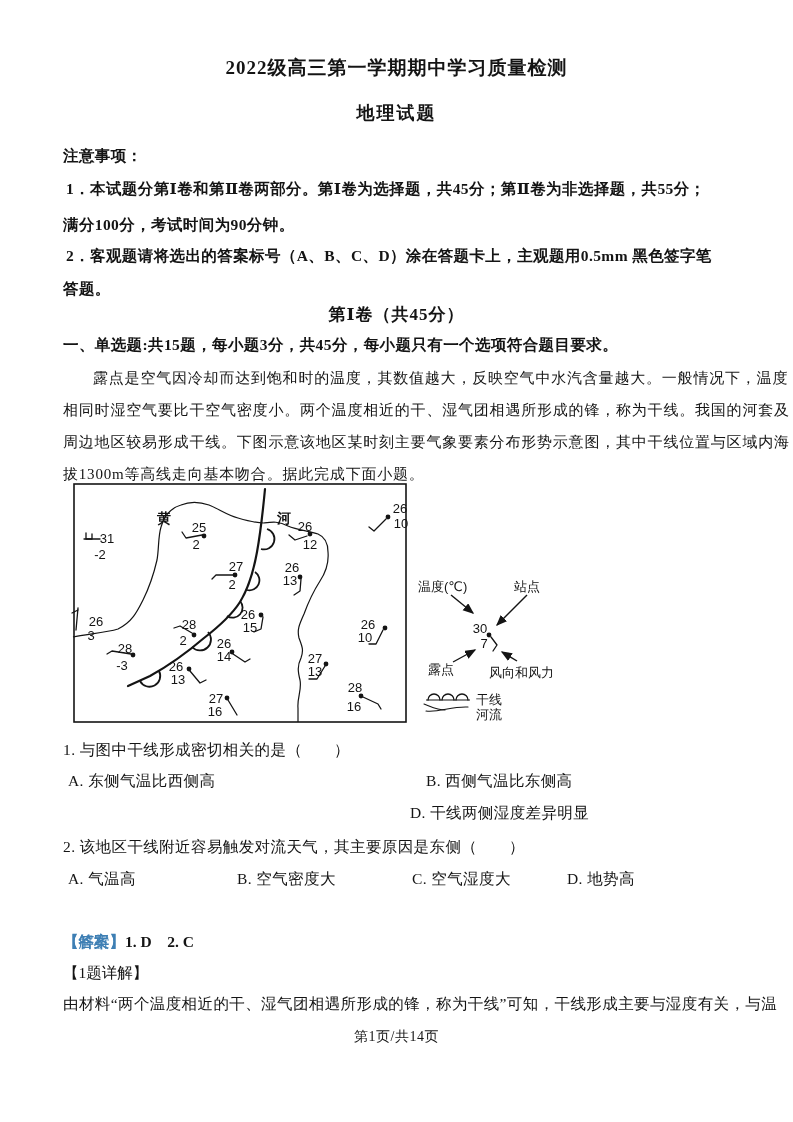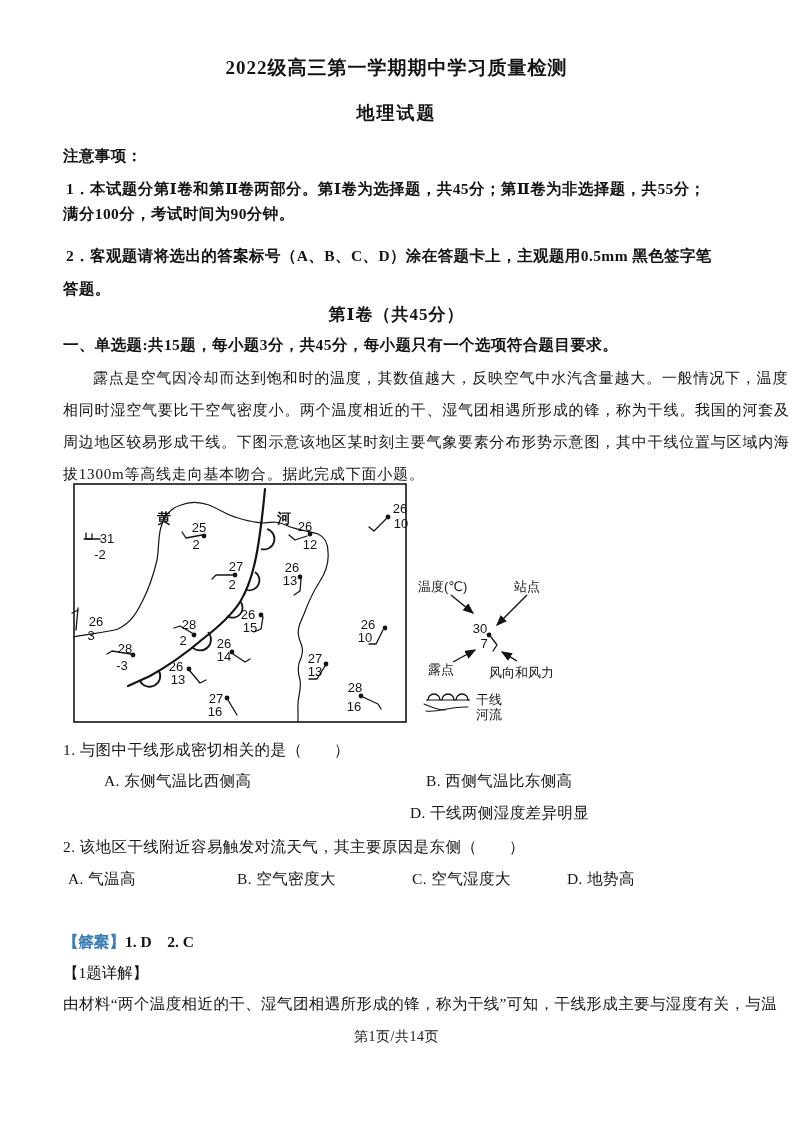--- a/index.html
+++ b/index.html
@@ -38,21 +38,21 @@
 </head>
 <body>
 
 <div class="page">
 
   <div class="abs centered title" style="top:55px;">2022级高三第一学期期中学习质量检测</div>
   <div class="abs centered subtitle" style="top:101px;text-align:center;">地理试题</div>
 
   <div class="abs notice-line" style="top:146px;left:63px;">注意事项：</div>
   <div class="abs notice-line" style="top:179px;left:66px;">1．本试题分第Ⅰ卷和第Ⅱ卷两部分。第Ⅰ卷为选择题，共45分；第Ⅱ卷为非选择题，共55分；</div>
-  <div class="abs notice-line" style="top:204px;left:63px;">满分100分，考试时间为90分钟。</div>
+  <div class="abs notice-line" style="top:215px;left:63px;">满分100分，考试时间为90分钟。</div>
   <div class="abs notice-line" style="top:246px;left:66px;">2．客观题请将选出的答案标号（A、B、C、D）涂在答题卡上，主观题用0.5mm 黑色签字笔</div>
   <div class="abs notice-line" style="top:279px;left:63px;">答题。</div>
 
   <div class="abs centered section-head" style="top:303px;">第Ⅰ卷（共45分）</div>
   <div class="abs notice-line" style="top:335px;left:63px;">一、单选题:共15题，每小题3分，共45分，每小题只有一个选项符合题目要求。</div>
 
   <div class="abs passage-line" style="top:401px;left:63px;">相同时湿空气要比干空气密度小。两个温度相近的干、湿气团相遇所形成的锋，称为干线。我国的河套及</div>
   <div class="abs passage-line indent" style="top:369px;left:63px;">露点是空气因冷却而达到饱和时的温度，其数值越大，反映空气中水汽含量越大。一般情况下，温度</div>
   <div class="abs passage-line" style="top:433px;left:63px;">周边地区较易形成干线。下图示意该地区某时刻主要气象要素分布形势示意图，其中干线位置与区域内海</div>
   <div class="abs passage-line" style="top:465px;left:63px;">拔1300m等高线走向基本吻合。据此完成下面小题。</div>
@@ -226,21 +226,21 @@
 
       <g>
         <path class="legline" style="stroke-width:1.1" d="M 426,711 C 438,713 452,706 468,707"></path>
         <path class="legline" style="stroke-width:1.1" d="M 424,704 C 432,707 438,710 445,710"></path>
       </g>
       <text class="legtext" x="476" y="719">河流</text>
     </g>
   </svg>
 
   <div class="abs body-line" style="top:740px;left:63px;">1. 与图中干线形成密切相关的是（　　）</div>
-  <div class="abs body-line" style="top:771px;left:68px;margin-left:36px;">A. 东侧气温比西侧高</div>
+  <div class="abs body-line" style="top:771px;left:68px;">A. 东侧气温比西侧高</div>
   <div class="abs body-line" style="top:771px;left:410px;margin-left:16px;">B. 西侧气温比东侧高</div>
   <div class="abs body-line" style="top:803px;left:410px;">D. 干线两侧湿度差异明显</div>
 
   <div class="abs body-line" style="top:837px;left:63px;">2. 该地区干线附近容易触发对流天气，其主要原因是东侧（　　）</div>
   <div class="abs body-line" style="top:869px;left:68px;">A. 气温高</div>
   <div class="abs body-line" style="top:869px;left:237px;">B. 空气密度大</div>
   <div class="abs body-line" style="top:869px;left:412px;">C. 空气湿度大</div>
   <div class="abs body-line" style="top:869px;left:567px;">D. 地势高</div>
 
   <div class="abs answer-row" style="top:932px;left:63px;font-weight:bold;"><span class="blue">【答案】</span><span>1. D    2. C</span></div>

